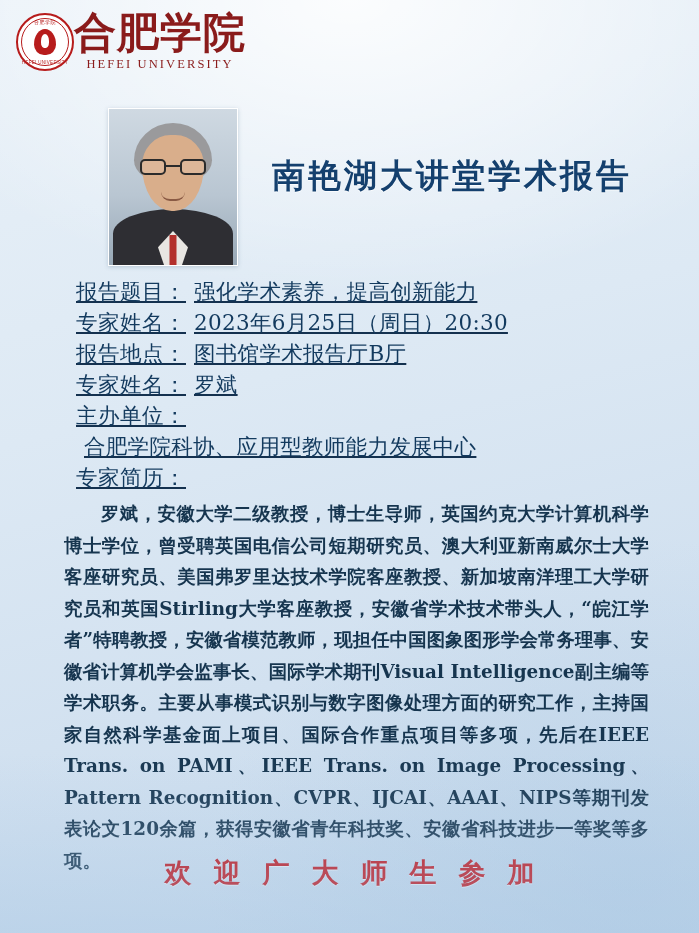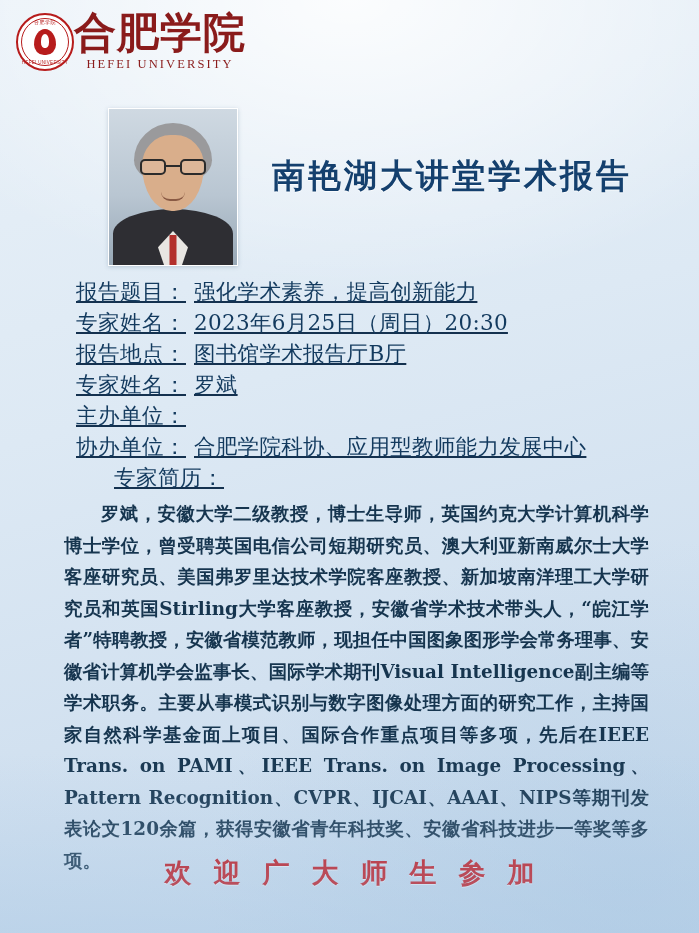--- a/index.html
+++ b/index.html
@@ -259,21 +259,21 @@
     color: #133a5e;
   }
   .info-label {
     flex: 0 0 auto;
     letter-spacing: 0.5px;
   }
   .info-value {
     margin-left: 8px;
     letter-spacing: 0.3px;
   }
-  .info-row.bio-head .info-label { letter-spacing: 0.5px; margin-left: 38px; }
+  .info-row.bio-head .info-label { letter-spacing: 0.5px; }
 
   
   .bio {
     position: absolute;
     top: 498px;
     left: 64px;
     right: 50px;
     font-size: 18.4px;
     line-height: 31.5px;
     color: #16354f;
@@ -349,21 +349,20 @@
       <span class="info-value">图书馆学术报告厅B厅</span>
     </div>
     <div class="info-row">
       <span class="info-label">专家姓名：</span>
       <span class="info-value">罗斌</span>
     </div>
     <div class="info-row">
       <span class="info-label">主办单位：</span>
     </div>
     <div class="info-row">
-      <span class="info-label">协办单位：</span>
       <span class="info-value">合肥学院科协、应用型教师能力发展中心</span>
     </div>
     <div class="info-row bio-head">
       <span class="info-label">专家简历：</span>
       <span class="info-value"></span>
     </div>
   </div>
 
   <div class="bio">罗斌，安徽大学二级教授，博士生导师，英国约克大学计算机科学博士学位，曾受聘英国电信公司短期研究员、澳大利亚新南威尔士大学客座研究员、美国弗罗里达技术学院客座教授、新加坡南洋理工大学研究员和英国Stirling大学客座教授，安徽省学术技术带头人，“皖江学者”特聘教授，安徽省模范教师，现担任中国图象图形学会常务理事、安徽省计算机学会监事长、国际学术期刊Visual Intelligence副主编等学术职务。主要从事模式识别与数字图像处理方面的研究工作，主持国家自然科学基金面上项目、国际合作重点项目等多项，先后在IEEE Trans. on PAMI、IEEE Trans. on Image Processing、Pattern Recognition、CVPR、IJCAI、AAAI、NIPS等期刊发表论文120余篇，获得安徽省青年科技奖、安徽省科技进步一等奖等多项。</div>
 

